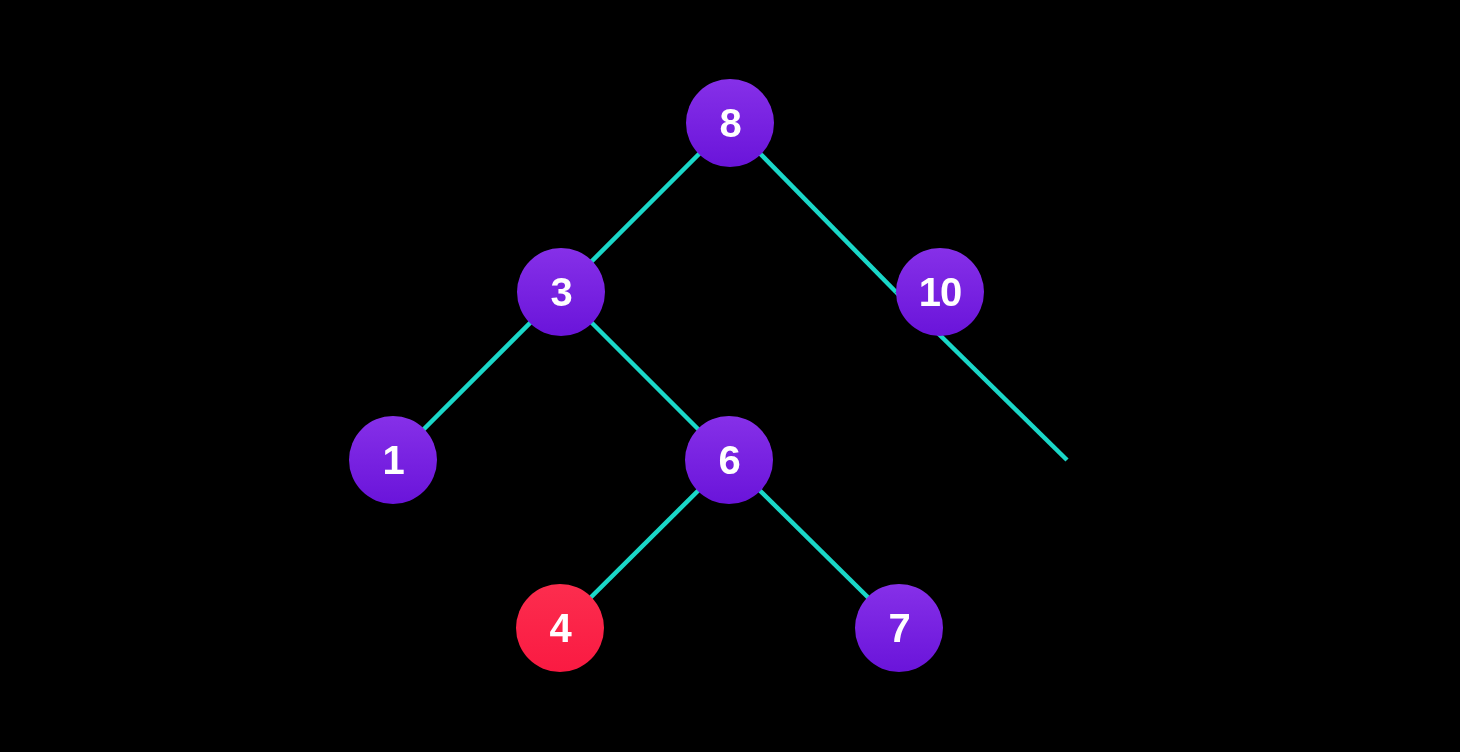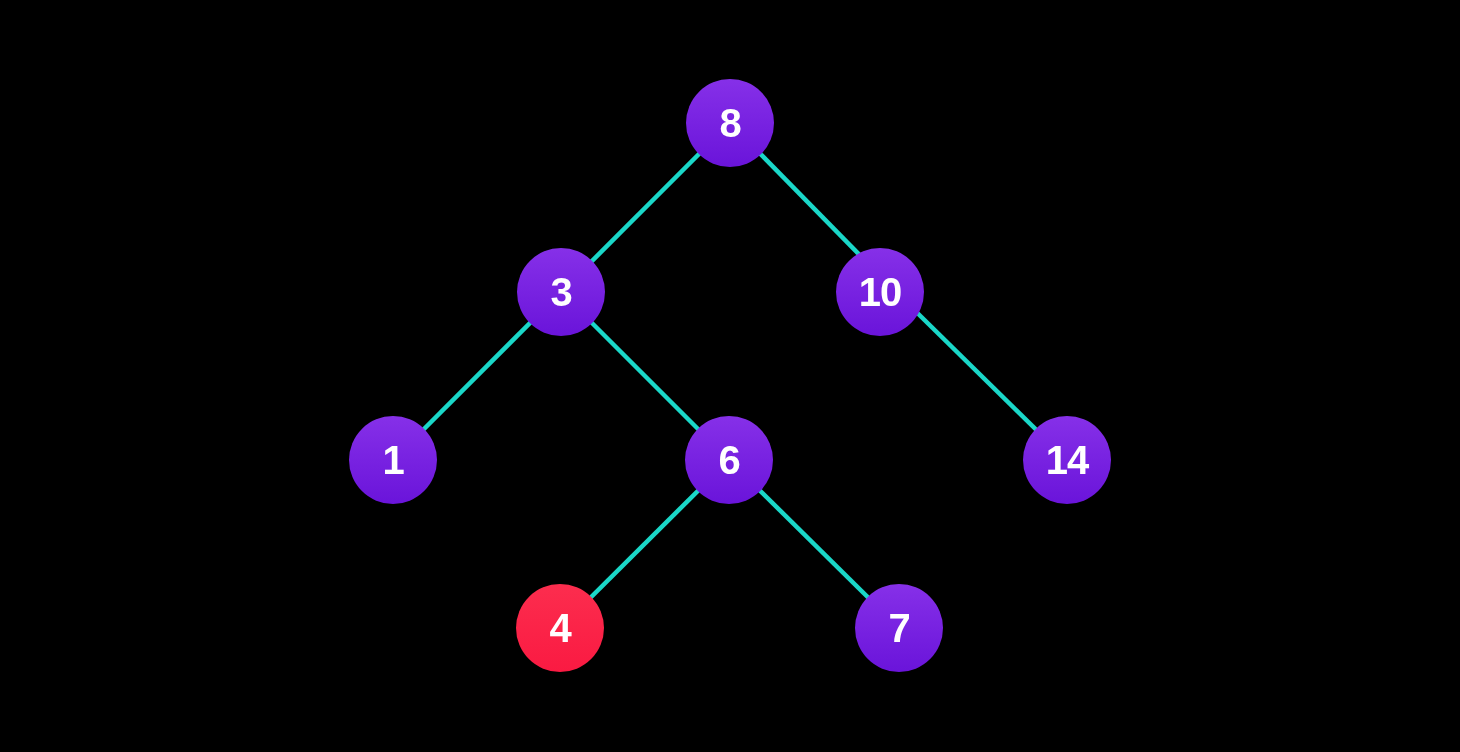--- a/index.html
+++ b/index.html
@@ -55,31 +55,28 @@
       <line x1="729" y1="460" x2="560" y2="628" stroke="#1AD7C8" stroke-width="4.5"></line>
       <line x1="729" y1="460" x2="899" y2="628" stroke="#1AD7C8" stroke-width="4.5"></line>
     </svg>
   <div class="nodes-layer" id="nodes-layer">
       <div class="node" style="width: 88px; height: 88px; left: 686px; top: 79px; background: linear-gradient(rgb(134, 48, 232) 0%, rgb(106, 20, 218) 100%);">
         <span>8</span>
       </div>
       <div class="node" style="width: 88px; height: 88px; left: 517px; top: 248px; background: linear-gradient(rgb(134, 48, 232) 0%, rgb(106, 20, 218) 100%);">
         <span>3</span>
       </div>
-      <div class="node" style="width: 88px; height: 88px; left: 836px; top: 248px; background: linear-gradient(rgb(134, 48, 232) 0%, rgb(106, 20, 218) 100%);">
+      <div class="node" style="width: 88px; height: 88px; left: 896px; top: 248px; background: linear-gradient(rgb(134, 48, 232) 0%, rgb(106, 20, 218) 100%);">
         <span>10</span>
       </div>
       <div class="node" style="width: 88px; height: 88px; left: 349px; top: 416px; background: linear-gradient(rgb(134, 48, 232) 0%, rgb(106, 20, 218) 100%);">
         <span>1</span>
       </div>
       <div class="node" style="width: 88px; height: 88px; left: 685px; top: 416px; background: linear-gradient(rgb(134, 48, 232) 0%, rgb(106, 20, 218) 100%);">
         <span>6</span>
-      </div>
-      <div class="node" style="width: 88px; height: 88px; left: 1023px; top: 416px; background: linear-gradient(rgb(134, 48, 232) 0%, rgb(106, 20, 218) 100%);">
-        <span>14</span>
       </div>
       <div class="node" style="width: 88px; height: 88px; left: 516px; top: 584px; background: linear-gradient(rgb(252, 45, 78) 0%, rgb(250, 26, 66) 100%);">
         <span>4</span>
       </div>
       <div class="node" style="width: 88px; height: 88px; left: 855px; top: 584px; background: linear-gradient(rgb(134, 48, 232) 0%, rgb(106, 20, 218) 100%);">
         <span>7</span>
       </div>
     </div>
 </div>
 

